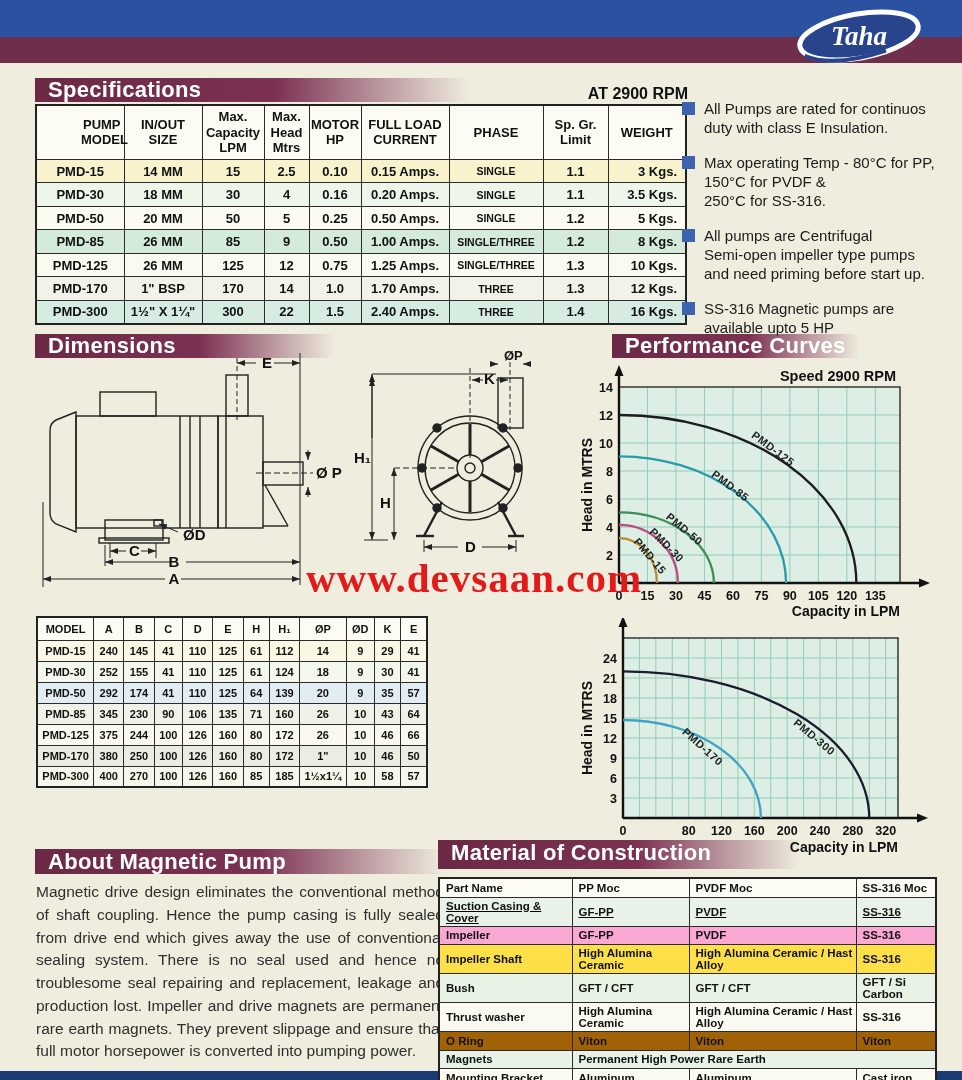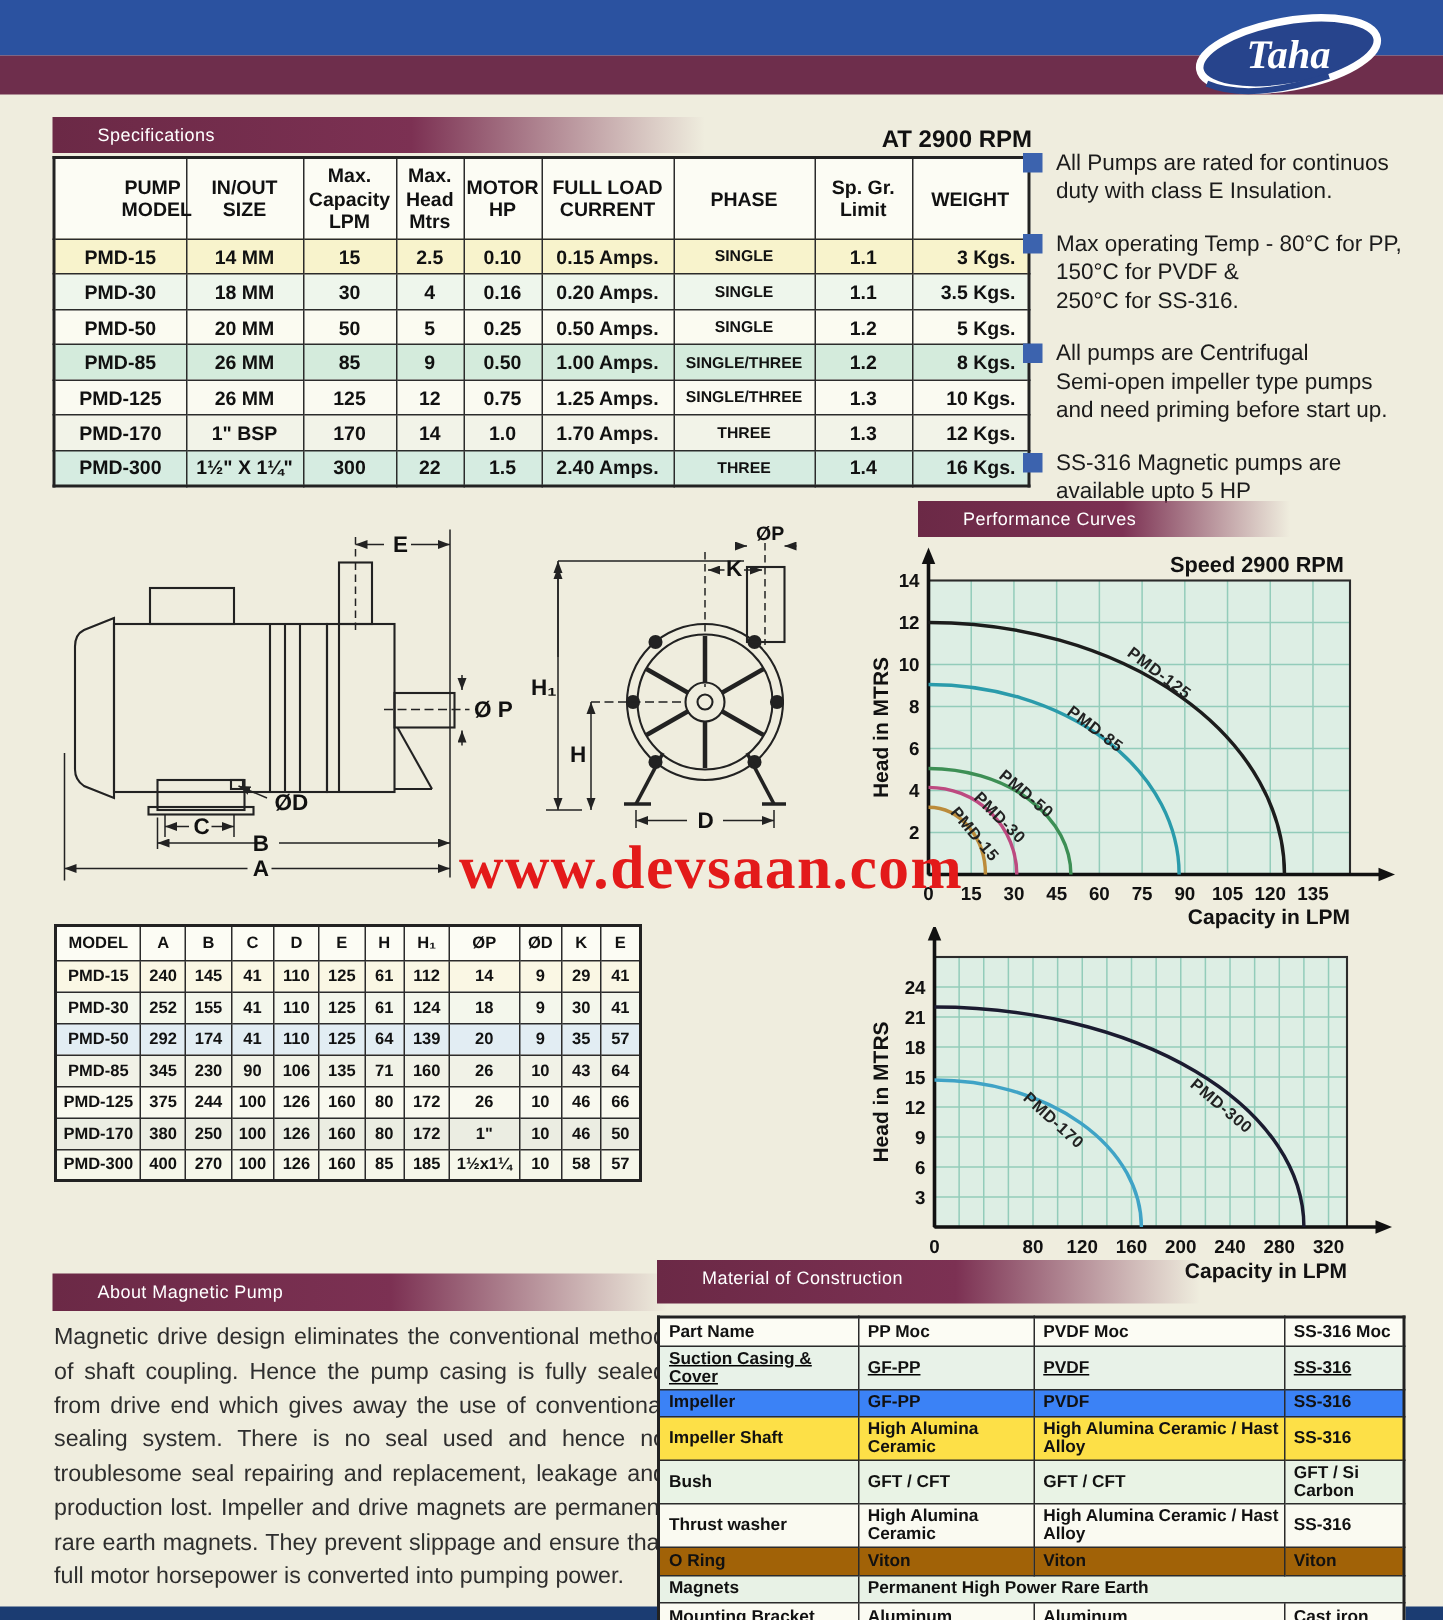--- a/index.html
+++ b/index.html
@@ -11,22 +11,22 @@
   
   .band-blue   { left:0; top:0; width:962px; height:37px; background:#2B52A0; }
   .band-maroon { left:0; top:37px; width:962px; height:26px; background:#6E2E4C; }
   .band-bottom { left:0; top:1071px; width:962px; height:9px; background:#1B3C72; }
 
   
   .logo { left:788px; top:8px; width:142px; height:56px; }
 
   
   .hdr { height:24px; background:linear-gradient(to right,#6B2946 0%,#7C3153 55%,rgba(124,49,83,0) 100%);
-         color:#fff; font-weight:normal; font-size:12px; line-height:24px;
-         padding-left:30px; letter-spacing:.3px; }
+         color:#fff; font-weight:bold; font-size:22px; line-height:24px;
+         padding-left:13px; letter-spacing:.3px; }
 
   .rpm-note { left:540px; top:85px; width:148px; text-align:right;
               font-weight:bold; font-size:16px; color:#111; }
 
   
   table { border-collapse:collapse; table-layout:fixed; width:100%; background:#FCFCF4; }
   th, td { border:1px solid #2b2b2b; text-align:center; vertical-align:middle; color:#111; }
   th { white-space:pre-line; }
   table { border:2px solid #222; }
 
@@ -82,21 +82,21 @@
   
   .about-text { left:36px; top:881px; width:408px; font-size:15.5px; line-height:1.47;
                 color:#2e2e2e; text-align:justify; }
 
   
   .mat-wrap { left:438px; top:877px; width:497px; }
   .mat-wrap th, .mat-wrap td { text-align:left; padding:2px 2px 2px 6px; font-size:11.5px; font-weight:bold; }
   .mat-wrap th { height:19px; }
   .mat-wrap td { height:18.5px; }
   .mat-wrap tbody tr:nth-child(1){ background:#E8F2E8;text-decoration:underline; }
-  .mat-wrap tbody tr:nth-child(2){ background:#3b82f6; }
+  .mat-wrap tbody tr:nth-child(2){ background:#f9a8d4; }
   .mat-wrap tbody tr:nth-child(3){ background:#fde047; }
   .mat-wrap tbody tr:nth-child(4){ background:#E9F3E5; }
   .mat-wrap tbody tr:nth-child(5){ background:#FAFAF1; }
   .mat-wrap tbody tr:nth-child(6){ background:#a16207; }
   .mat-wrap tbody tr:nth-child(7){ background:#E8F2E6; }
   .mat-wrap tbody tr:nth-child(8){ background:#FBFBF2; }
   .mat-wrap tbody tr:nth-child(9){ background:#ECF2EE; }
 </style>
 </head>
 <body>
@@ -242,20 +242,21 @@
 Semi-open impeller type pumps
 and need priming before start up.</span>
     </div>
     <div class="note-item">
       <span class="note-sq"></span>
       <span class="note-text">SS-316 Magnetic pumps are
 available upto 5 HP</span>
     </div>
   </div>
 
+  <div class="abs hdr" style="left:35px;top:334px;width:300px;">Dimensions</div>
 
   <div class="abs dim-draw">
     <svg width="560" height="245" viewBox="0 0 560 245">
       <defs>
         <marker id="mE" markerWidth="9" markerHeight="8" refX="8" refY="3" orient="auto">
           <path d="M0,0 L8,3 L0,6 Z" fill="#222"></path>
           </marker>
         <marker id="mS" markerWidth="9" markerHeight="8" refX="0" refY="3" orient="auto">
           <path d="M8,0 L0,3 L8,6 Z" fill="#222"></path>
           </marker>

